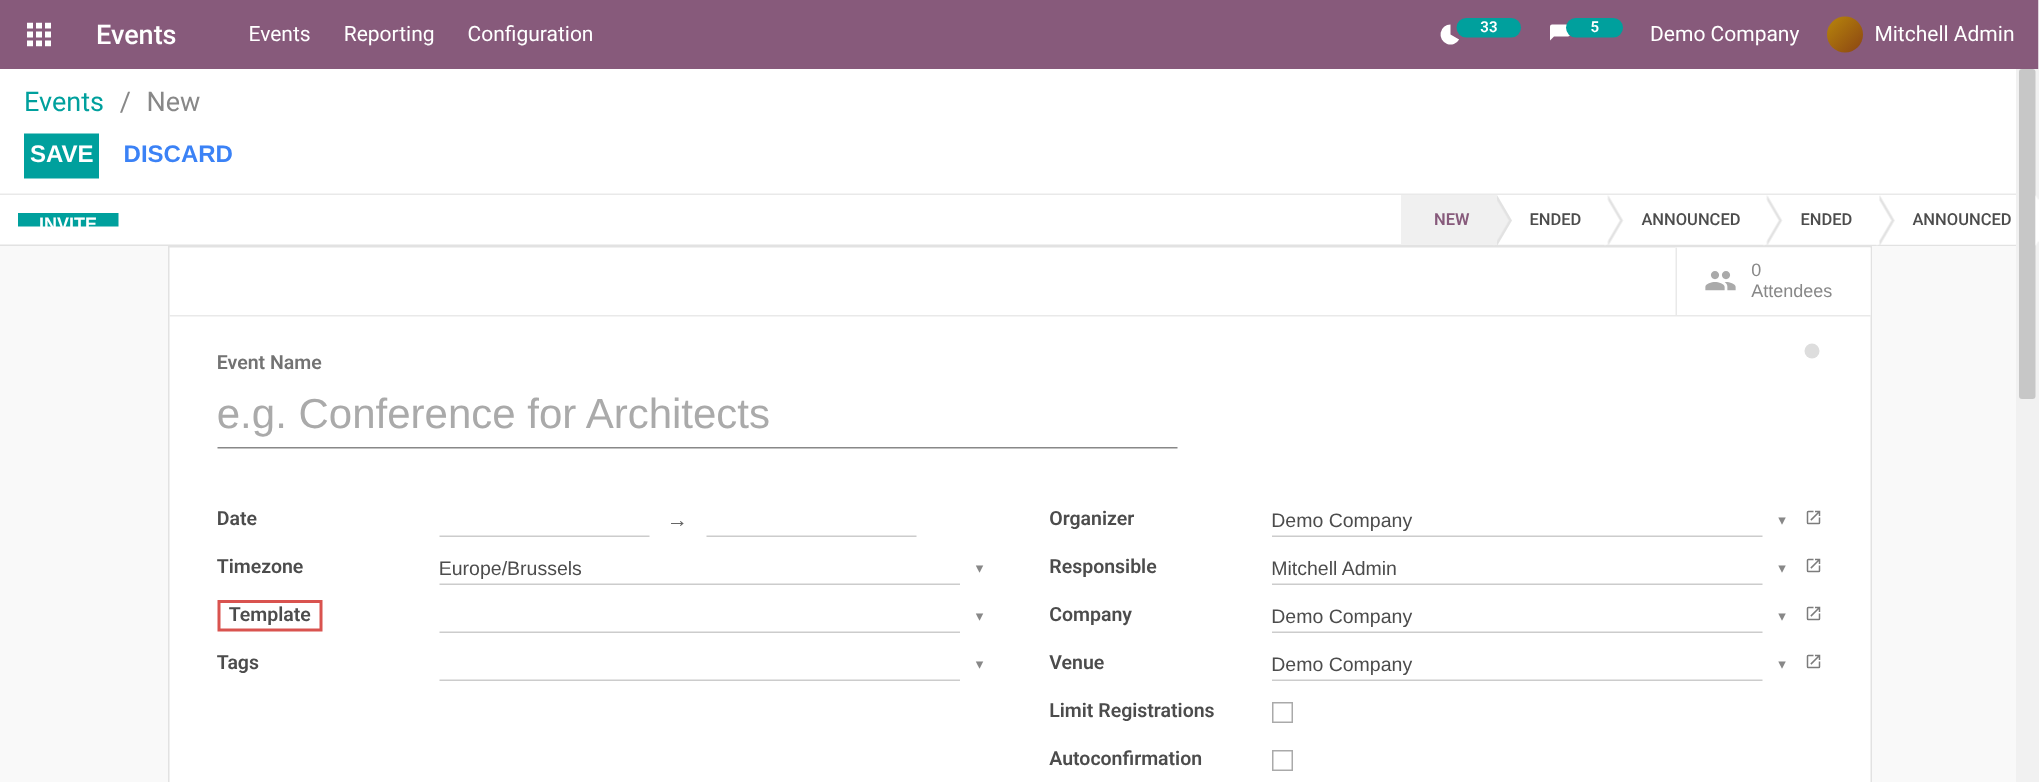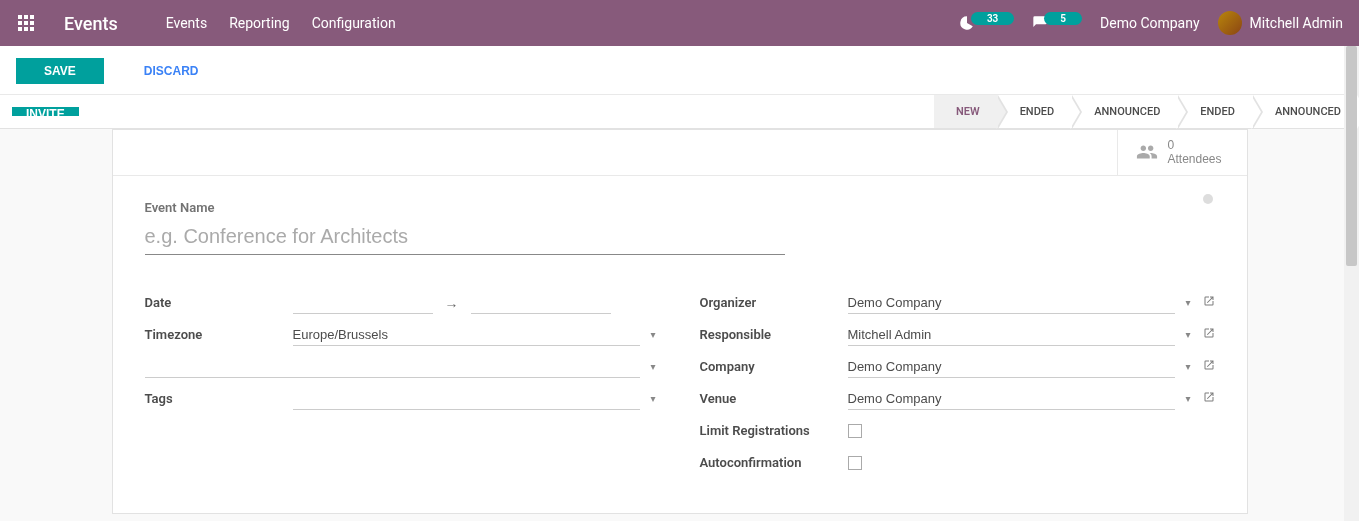--- a/index.html
+++ b/index.html
@@ -20,21 +20,21 @@
   .topnav .user { display: flex; align-items: center; gap: 8px; font-size: 14px; cursor: pointer; }
   .topnav .avatar { width: 24px; height: 24px; border-radius: 50%; background: linear-gradient(135deg, #b8860b, #8b4513); display: inline-block; }
 
   
   .control-panel { background: #fff; padding: 12px 16px 0 16px; border-bottom: 1px solid #e9e9e9; }
   .breadcrumb { font-size: 18px; margin-bottom: 10px; }
   .breadcrumb .bc-link { color: #00a09d; cursor: pointer; }
   .breadcrumb .bc-sep { color: #888; margin: 0 6px; }
   .breadcrumb .bc-current { color: #888; }
   .cp-buttons { display: flex; gap: 12px; align-items: center; padding-bottom: 10px; }
-  .btn { border: none; padding: 6px 28px; font-size: 12px; font-weight: 600; cursor: pointer; }
+  .btn { border: none; padding: 6px 4px; font-size: 16px; font-weight: 600; cursor: pointer; }
   .btn-primary { background: #00a09d; color: #fff; }
   .btn-link { background: transparent; color: #3b82f6; }
 
   
   .statusbar-row { background: #fff; border-bottom: 1px solid #e2e2e2; display: flex; align-items: stretch; height: 34px; }
   .statusbar-left { padding: 12px; display: flex; align-items: center; }
   .btn-invite { background: #00a09d; color: #fff; border: none; padding: 0 14px; font-size: 12px; font-weight: 600; cursor: pointer; height: 100%; }
   .statusbar-right { margin-left: auto; display: flex; align-items: stretch; }
   .status-step { position: relative; padding: 0 18px 0 22px; font-size: 11px; font-weight: 500; color: #4c4c4c; display: flex; align-items: center; cursor: pointer; background: #fff; }
   .status-step.active { color: #875a7b; font-weight: 600; background: #f0f0f0; }
@@ -47,21 +47,21 @@
   .sheet { width: 1136px; background: #fff; border: 1px solid #e2e2e2; margin-top: 0; position: relative; }
   .button-box { display: flex; justify-content: flex-end; border-bottom: 1px solid #e9e9e9; }
   .stat-button { border: none; border-left: 1px solid #e9e9e9; background: #fff; padding: 8px 18px; display: flex; align-items: center; gap: 10px; cursor: pointer; min-width: 130px; }
   .stat-button svg { width: 22px; height: 22px; fill: #aaa; }
   .stat-button .stat-text { display: flex; flex-direction: column; align-items: flex-start; color: #888; font-size: 12px; line-height: 1.2; }
   .stat-button .stat-value { font-weight: 400; }
 
   .sheet-body { padding: 24px 32px 32px 32px; position: relative; }
   .kanban-dot { position: absolute; right: 34px; top: 18px; width: 10px; height: 10px; border-radius: 50%; background: #ddd; cursor: pointer; }
   .title-label { font-size: 13px; font-weight: 600; color: #737373; margin-bottom: 6px; }
-  .title-input { width: 640px; max-width: 100%; border: none; border-bottom: 1px solid #888; font-size: 20px; color: #14532d; padding: 4px 0 6px 0; outline: none; background: transparent; }
+  .title-input { width: 640px; max-width: 100%; border: none; border-bottom: 1px solid #888; font-size: 28px; color: #14532d; padding: 4px 0 6px 0; outline: none; background: transparent; }
   .title-input::placeholder { color: #aaa; }
 
   .form-grid { display: flex; gap: 40px; margin-top: 34px; }
   .form-col { flex: 1; }
   .form-row { display: flex; align-items: center; min-height: 28px; margin-bottom: 4px; }
   .form-row .flabel { width: 148px; font-size: 13px; font-weight: 600; color: #4c4c4c; flex-shrink: 0; }
   .form-row .fvalue { flex: 1; position: relative; display: flex; align-items: center; gap: 6px; }
   .finput { width: 100%; border: none; border-bottom: 1px solid #ccc; font-size: 13px; padding: 3px 0; outline: none; background: transparent; color: #4c4c4c; }
   .finput.small { width: 140px; }
   .finput::placeholder { color:#aaa; }
@@ -115,20 +115,25 @@
     </span>
     <span class="company">Demo Company</span>
     <span class="user">
       <span class="avatar"></span>
       <span>Mitchell Admin</span>
     </span>
   </div>
 </div>
 
 <div class="control-panel">
+  <div class="breadcrumb">
+    <span class="bc-link">Events</span>
+    <span class="bc-sep">/</span>
+    <span class="bc-current">New</span>
+  </div>
   <div class="cp-buttons">
     <button class="btn btn-primary">SAVE</button>
     <button class="btn btn-link">DISCARD</button>
   </div>
 </div>
 
 <div class="statusbar-row">
   <div class="statusbar-left">
     <button class="btn-invite">INVITE</button>
   </div>
@@ -173,20 +178,23 @@
             </div>
           </div>
           <div class="form-row">
             <div class="flabel">Timezone</div>
             <div class="fvalue">
               <input class="finput" value="Europe/Brussels" style="">
               <span class="dropdown-caret">▾</span>
             </div>
           </div>
           <div class="form-row">
+            <div class="flabel">
+              <span class="highlight-box">Template</span>
+            </div>
             <div class="fvalue">
               <input class="finput" value="" style="">
               <span class="dropdown-caret">▾</span>
             </div>
           </div>
           <div class="form-row">
             <div class="flabel">Tags</div>
             <div class="fvalue">
               <input class="finput" value="" style="">
               <span class="dropdown-caret">▾</span>

